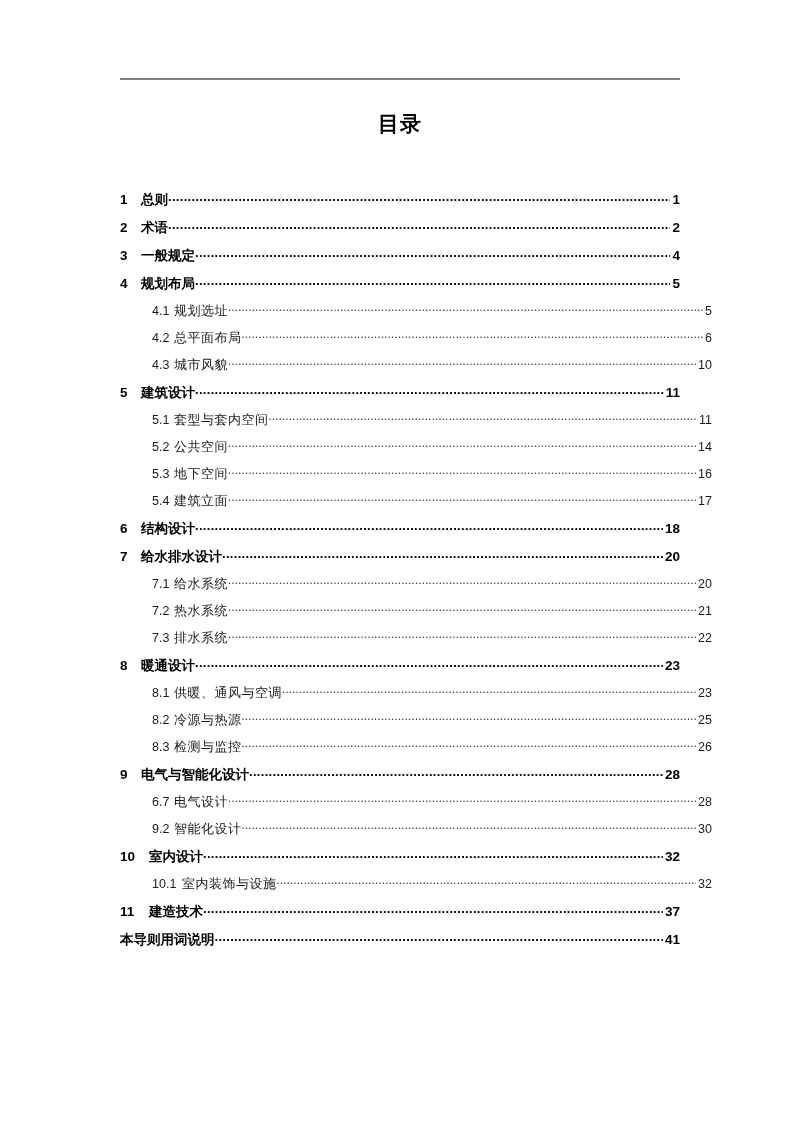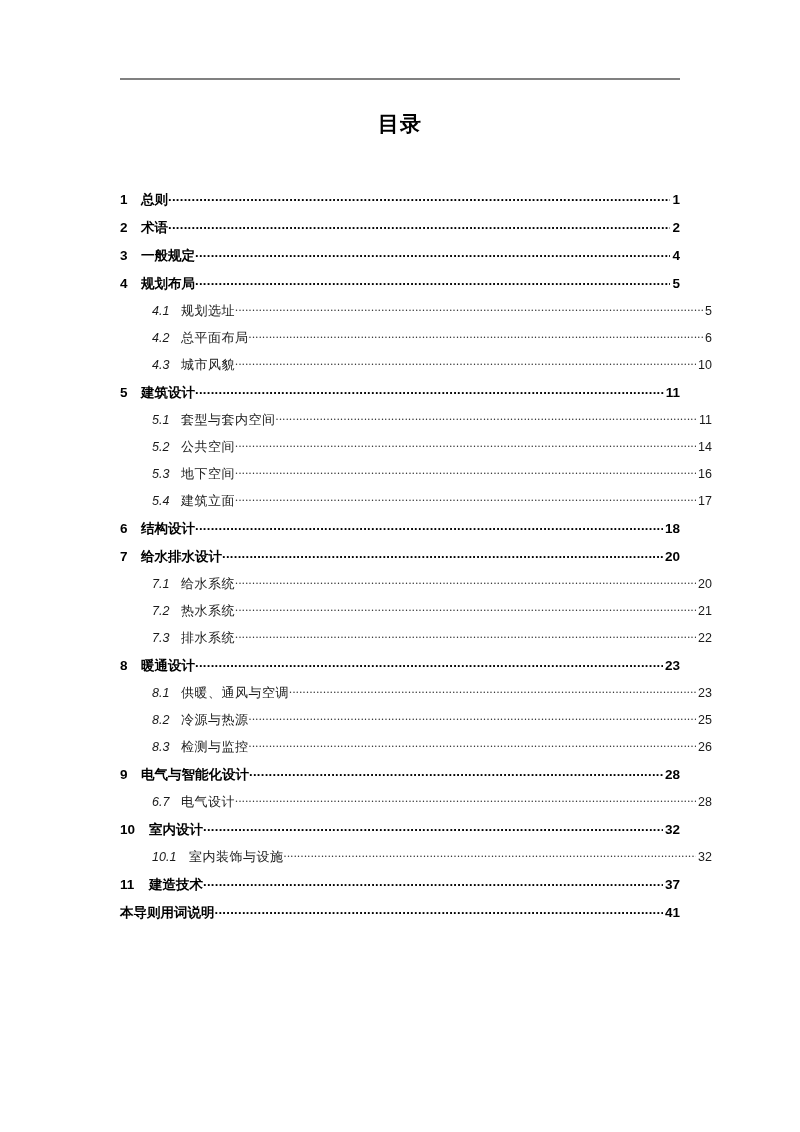--- a/index.html
+++ b/index.html
@@ -115,24 +115,22 @@
   .level2 {
     height: 27px;
     font-size: 13px;
     font-weight: normal;
     font-family: "Liberation Serif", "DejaVu Serif", serif;
     padding-left: 32px;
     color: #1a1a1a;
   }
   .level2 .num {
     min-width: 22px;
-    margin-right: 7px;
     font-family: "Liberation Sans", "DejaVu Sans", sans-serif;
     font-size: 12.5px;
-    font-style: italic;
   }
   .level2 .label {
     letter-spacing: 0.5px;
     text-align: center;
   }
   .level2 .leader::after {
     font-size: 12px;
     letter-spacing: 0.4px;
     color: #333;
   }
@@ -287,20 +285,26 @@
         <span class="label">电气与智能化设计</span>
         <span class="leader"></span>
         <span class="pageno">28</span>
       </div>
       <div class="toc-entry level2">
         <span class="num">6.7</span>
         <span class="label">电气设计</span>
         <span class="leader"></span>
         <span class="pageno">28</span>
       </div>
+      <div class="toc-entry level2">
+        <span class="num">9.2</span>
+        <span class="label">智能化设计</span>
+        <span class="leader"></span>
+        <span class="pageno">30</span>
+      </div>
       <div class="toc-entry level1 wide">
         <span class="num">10</span>
         <span class="label">室内设计</span>
         <span class="leader"></span>
         <span class="pageno">32</span>
       </div>
       <div class="toc-entry level2 wide">
         <span class="num">10.1</span>
         <span class="label">室内装饰与设施</span>
         <span class="leader"></span>

